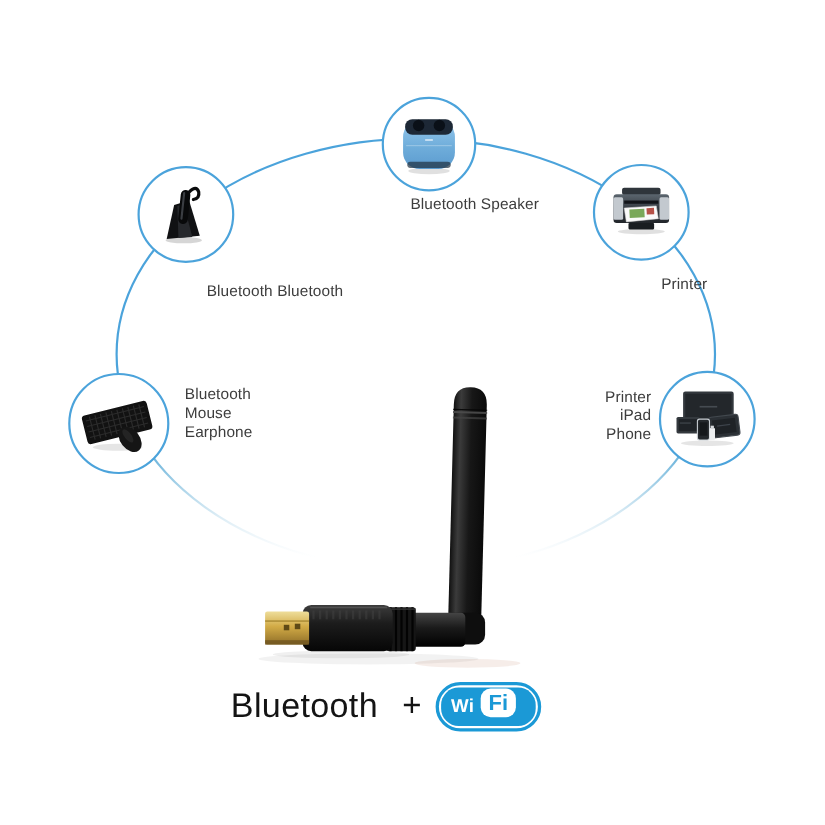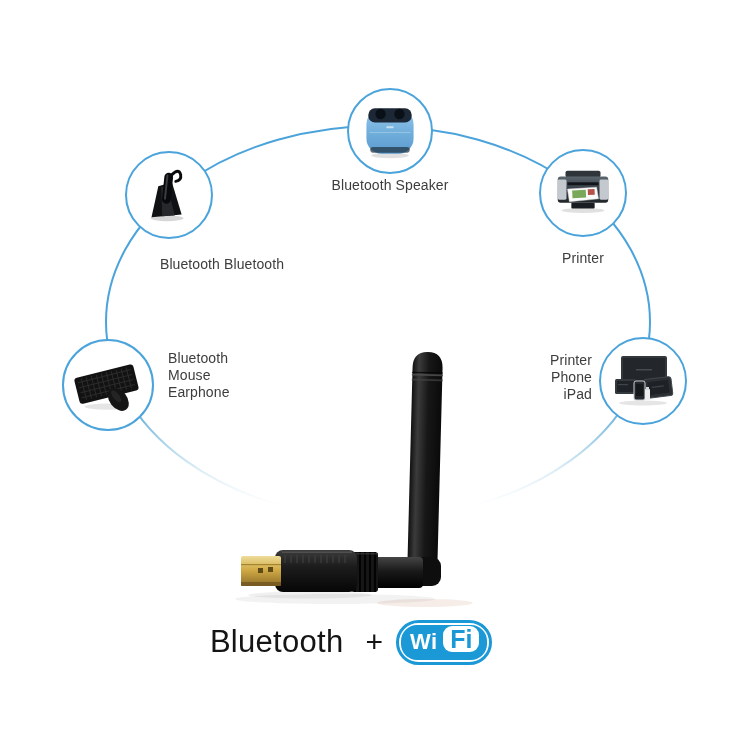--- a/index.html
+++ b/index.html
@@ -9,21 +9,21 @@
   }
   .orbit-svg{position:absolute;left:0;top:0;}
   .node{
     position:absolute;background:#fff;border:2px solid #4ba3db;border-radius:50%;
     display:flex;align-items:center;justify-content:center;box-sizing:border-box;
   }
   .node svg{display:block;}
   .node-label{
     position:absolute;color:#3d3d3d;font-size:14px;line-height:17px;letter-spacing:.1px;
   }
-  .center{text-align:center;}
+  .center{text-align:right;}
   .right{text-align:right;}
   .product-svg{position:absolute;left:220px;top:330px;}
   .caption{
     position:absolute;left:0;top:616px;width:750px;height:52px;
     display:flex;align-items:center;justify-content:center;
     transform:translateX(-24px);
   }
   .caption-bluetooth{
     font-size:31px;color:#141414;letter-spacing:.3px;font-weight:400;
   }
@@ -31,23 +31,23 @@
     font-size:30px;color:#141414;margin:0 13px 0 22px;font-weight:400;
   }
   .wifi-badge{
     box-sizing:border-box;width:96px;height:45px;border:3px solid #1b99d6;
     border-radius:23px;background:#fff;padding:2px;display:flex;
   }
   .wifi-inner{
     flex:1;background:#1b99d6;border-radius:16px;display:flex;align-items:center;
     padding-left:9px;
   }
-  .wifi-wi{color:#fff;font-weight:bold;font-size:22px;letter-spacing:.2px;}
+  .wifi-wi{color:#fff;font-weight:bold;font-size:17px;letter-spacing:.2px;}
   .wifi-fi{
-    background:#fff;color:#1b99d6;font-weight:bold;font-size:25px;
+    background:#fff;color:#1b99d6;font-weight:bold;font-size:20px;
     border-radius:9px;height:26px;line-height:26px;padding:0 7px;
     margin-left:6px;align-self:flex-start;margin-top:1px;
   }
 </style>
 </head>
 <body>
 
 <div class="stage">
 
   <svg class="orbit-svg" width="750" height="750" viewBox="0 0 750 750">
@@ -168,22 +168,22 @@
         <rect x="44" y="40" width="12" height="1.2" fill="#3c424a"></rect>
       </g>
       <rect x="26" y="35" width="11" height="19" rx="2" fill="#24282c" stroke="#c8cdd2" stroke-width="1"></rect>
       <rect x="28" y="38" width="7" height="12" fill="#15181b"></rect>
       <rect x="37" y="43" width="5" height="11" rx="1" fill="#eceef0"></rect>
       <rect x="38" y="41" width="3" height="3" fill="#d6d9dc"></rect>
     </svg>
   </div>
   <div class="node-label right" style="left:432px;top:352px;width:160px;">
     <div>Printer</div>
+    <div>iPad</div>
     <div>Phone</div>
-    <div>iPad</div>
   </div>
 
   <svg class="product-svg" width="260" height="290" viewBox="0 0 260 290">
     <defs>
       <linearGradient id="antGrad" x1="0" y1="0" x2="1" y2="0">
         <stop offset="0" stop-color="#111111"></stop>
         <stop offset="0.22" stop-color="#3b3b3b"></stop>
         <stop offset="0.55" stop-color="#171717"></stop>
         <stop offset="1" stop-color="#0a0a0a"></stop>
       </linearGradient>

